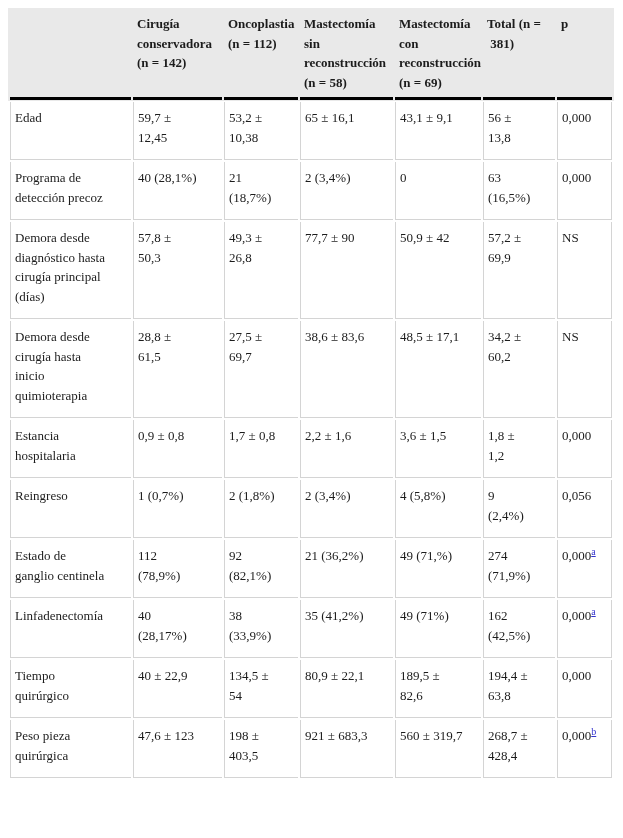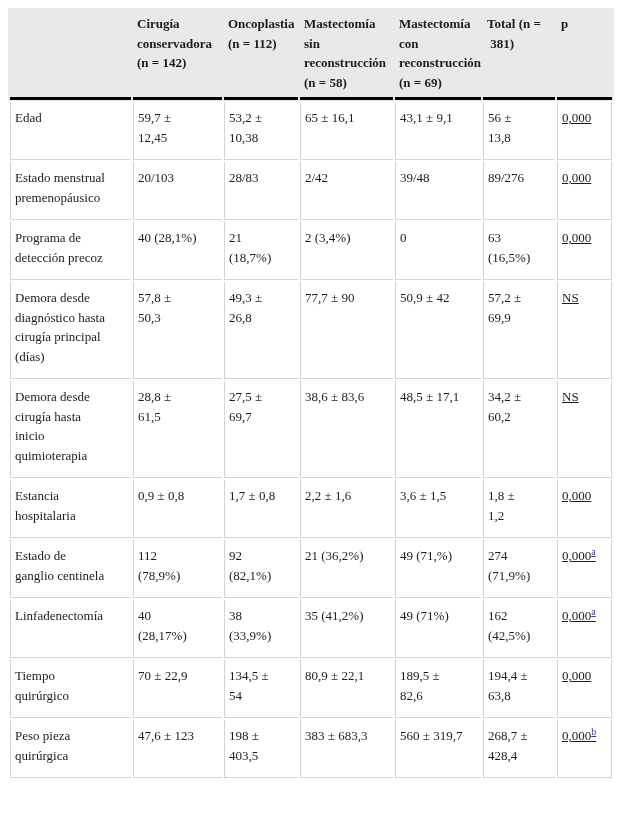--- a/index.html
+++ b/index.html
@@ -38,21 +38,21 @@
     padding:4px 4px 5px 4px;
     border-bottom:3px solid var(--rule);
     font-weight:bold;
   }
   tbody td{
     background:#ffffff;
     padding:6px 5px 12px 4px;
     border-left:1px solid var(--grid);
     border-bottom:1px solid var(--grid);
   }
-  tbody td:last-child{border-right:1px solid var(--grid);text-decoration:underline;}
+  tbody td:last-child{border-right:1px solid var(--grid);}
   .fn{
     color:var(--link);
     text-decoration:underline;
     font-size:10px;
     vertical-align:super;
     line-height:0;
     cursor:pointer;
   }
 </style>
 </head>
@@ -97,30 +97,20 @@
 12,45</td>
           <td>53,2 ±
 10,38</td>
           <td>65 ± 16,1</td>
           <td>43,1 ± 9,1</td>
           <td>56 ±
 13,8</td>
           <td><span>0,000</span></td>
         </tr>
         <tr>
-          <td>Estado menstrual
-premenopáusico</td>
-          <td>20/103</td>
-          <td>28/83</td>
-          <td>2/42</td>
-          <td>39/48</td>
-          <td>89/276</td>
-          <td><span>0,000</span></td>
-        </tr>
-        <tr>
           <td>Programa de
 detección precoz</td>
           <td>40 (28,1%)</td>
           <td>21
 (18,7%)</td>
           <td>2 (3,4%)</td>
           <td>0</td>
           <td>63
 (16,5%)</td>
           <td><span>0,000</span></td>
@@ -160,20 +150,30 @@
 hospitalaria</td>
           <td>0,9 ± 0,8</td>
           <td>1,7 ± 0,8</td>
           <td>2,2 ± 1,6</td>
           <td>3,6 ± 1,5</td>
           <td>1,8 ±
 1,2</td>
           <td><span>0,000</span></td>
         </tr>
         <tr>
+          <td>Reingreso</td>
+          <td>1 (0,7%)</td>
+          <td>2 (1,8%)</td>
+          <td>2 (3,4%)</td>
+          <td>4 (5,8%)</td>
+          <td>9
+(2,4%)</td>
+          <td><span>0,056</span></td>
+        </tr>
+        <tr>
           <td>Estado de
 ganglio centinela</td>
           <td>112
 (78,9%)</td>
           <td>92
 (82,1%)</td>
           <td>21 (36,2%)</td>
           <td>49 (71,%)</td>
           <td>274
 (71,9%)</td>
@@ -187,37 +187,37 @@
 (33,9%)</td>
           <td>35 (41,2%)</td>
           <td>49 (71%)</td>
           <td>162
 (42,5%)</td>
           <td><span>0,000</span><a class="fn">a</a></td>
         </tr>
         <tr>
           <td>Tiempo
 quirúrgico</td>
-          <td>70 ± 22,9</td>
+          <td>40 ± 22,9</td>
           <td>134,5 ±
 54</td>
           <td>80,9 ± 22,1</td>
           <td>189,5 ±
 82,6</td>
           <td>194,4 ±
 63,8</td>
           <td><span>0,000</span></td>
         </tr>
         <tr>
           <td>Peso pieza
 quirúrgica</td>
           <td>47,6 ± 123</td>
           <td>198 ±
 403,5</td>
-          <td>383 ± 683,3</td>
+          <td>921 ± 683,3</td>
           <td>560 ± 319,7</td>
           <td>268,7 ±
 428,4</td>
           <td><span>0,000</span><a class="fn">b</a></td>
         </tr>
       </tbody>
   </table>
 </div>
 
 </body></html>

